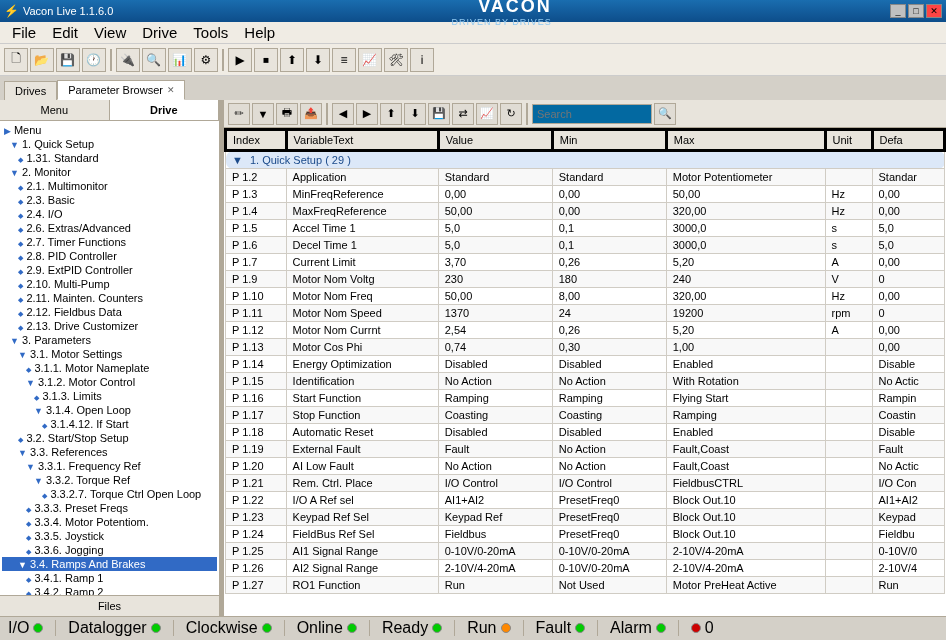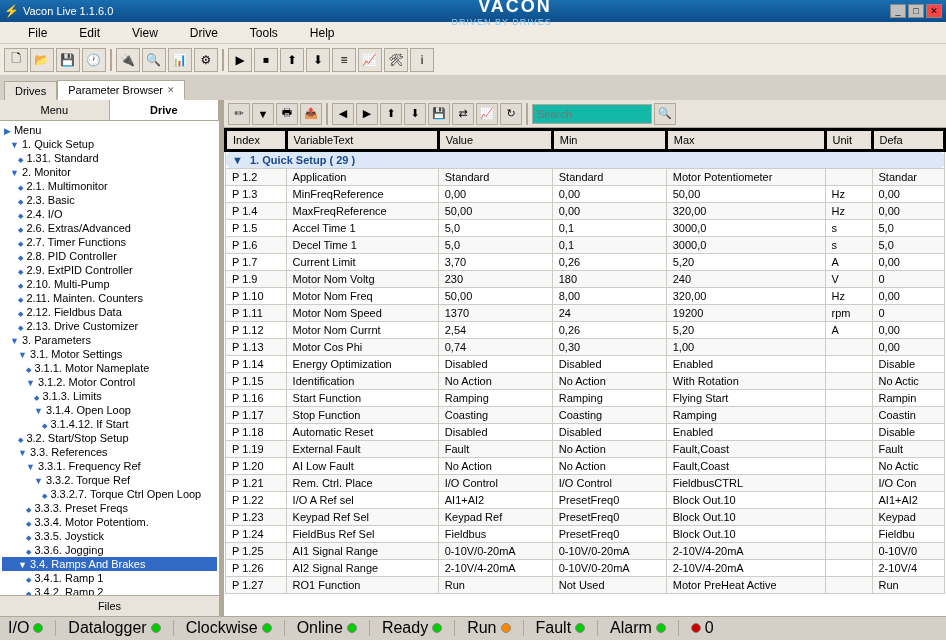--- a/index.html
+++ b/index.html
@@ -7,21 +7,21 @@
     
     
     #title-bar { background: linear-gradient(to bottom, #1a6daf, #0d4d8a); height: 22px; display: flex; align-items: center; justify-content: space-between; padding: 0 4px; color: white; font-size: 11px; }
     #title-bar-text { display: flex; align-items: center; gap: 4px; }
     #title-controls { display: flex; gap: 2px; }
     .title-btn { width: 16px; height: 14px; background: #c0c0c0; border: 1px solid #888; cursor: pointer; display: flex; align-items: center; justify-content: center; font-size: 9px; color: #000; }
     .title-btn.close { background: #ff4444; }
     
     
     #menu-bar { background: #f0ece4; height: 22px; display: flex; align-items: center; padding: 0 4px; border-bottom: 1px solid #ccc; }
-    .menu-item { padding: 2px 8px; cursor: pointer; font-size: 12px; margin-left: 16px; }
+    .menu-item { padding: 2px 8px; cursor: pointer; font-size: 15px; }
     
     
     #toolbar { background: #f0ece4; height: 32px; display: flex; align-items: center; padding: 2px 4px; gap: 2px; border-bottom: 1px solid #ccc; }
     .tb-btn { width: 24px; height: 24px; background: #e8e4dc; border: 1px solid #b0a898; cursor: pointer; display: flex; align-items: center; justify-content: center; font-size: 12px; }
     .tb-separator { width: 2px; height: 22px; background: #b0a898; margin: 0 2px; }
     
     
     #tab-area { background: #d4d0c8; display: flex; align-items: flex-end; padding: 4px 4px 0 4px; }
     .tab { background: #e8e4dc; border: 1px solid #b0a898; border-bottom: none; padding: 3px 10px; cursor: pointer; font-size: 11px; display: flex; align-items: center; gap: 4px; }
     .tab.active { background: #fff; border-bottom: 1px solid #fff; z-index: 1; }
@@ -44,30 +44,30 @@
     .tree-indent-4 { padding-left: 32px; }
     .tree-indent-5 { padding-left: 40px; }
     .files-btn { padding: 4px; text-align: center; border-top: 1px solid #b0a898; cursor: pointer; background: #e8e4dc; font-size: 11px; }
     
     
     #right-panel { flex: 1; display: flex; flex-direction: column; background: #fff; overflow: hidden; }
     
     
     #param-toolbar { background: #e8e4dc; height: 28px; display: flex; align-items: center; padding: 2px 4px; gap: 2px; border-bottom: 1px solid #b0a898; }
     .param-tb-btn { width: 22px; height: 22px; background: #e0dcd4; border: 1px solid #b0a898; cursor: pointer; display: flex; align-items: center; justify-content: center; font-size: 11px; }
-    #search-box { height: 20px; border: 1px solid #b0a898; padding: 0 4px; font-size: 11px; width: 120px; background: #14b8a6; }
+    #search-box { height: 20px; border: 1px solid #b0a898; padding: 0 4px; font-size: 11px; width: 120px; background: #0369a1; }
     
     
     #param-table { flex: 1; overflow-y: auto; overflow-x: auto; }
     table { width: 100%; border-collapse: collapse; font-size: 11px; }
     thead tr { background: #e8e4dc; position: sticky; top: 0; }
     th { border: 3px solid #000000; padding: 3px 6px; text-align: left; font-weight: normal; white-space: nowrap; }
     td { border: 1px solid #d0ccc4; padding: 2px 6px; white-space: nowrap; }
     tr:nth-child(even) td { background: #f8f8f8; }
-    .group-header td { background: #dce8f8; font-weight: bold; color: #1a4a8a; border-radius: 7px; }
+    .group-header td { background: #dce8f8; font-weight: normal; color: #1a4a8a; border-radius: 7px; }
     .group-collapse { color: #1a4a8a; cursor: pointer; margin-right: 4px; }
     
     
     #status-bar { background: #d4d0c8; height: 22px; display: flex; align-items: center; padding: 0 8px; gap: 12px; border-top: 1px solid #b0a898; font-size: 16px; }
     .status-item { display: flex; align-items: center; gap: 4px; }
     .status-dot { width: 10px; height: 10px; border-radius: 50%; border: 1px solid #888; }
     .dot-green { background: #00cc00; }
     .dot-red { background: #cc0000; }
     .dot-orange { background: #ff8800; }
     .status-sep { width: 1px; height: 16px; background: #b0a898; }

